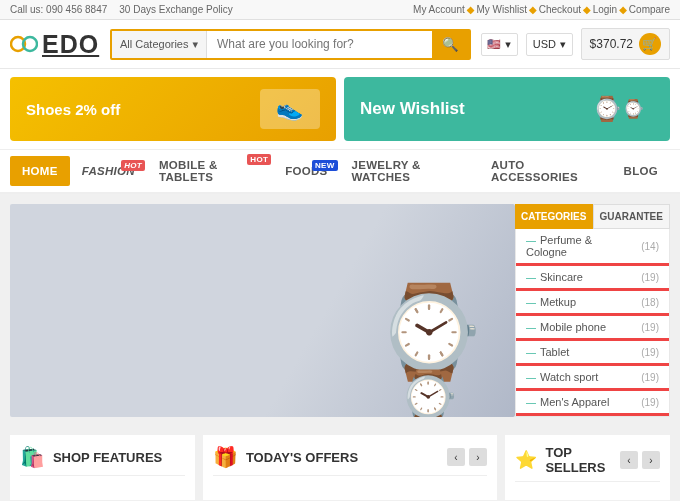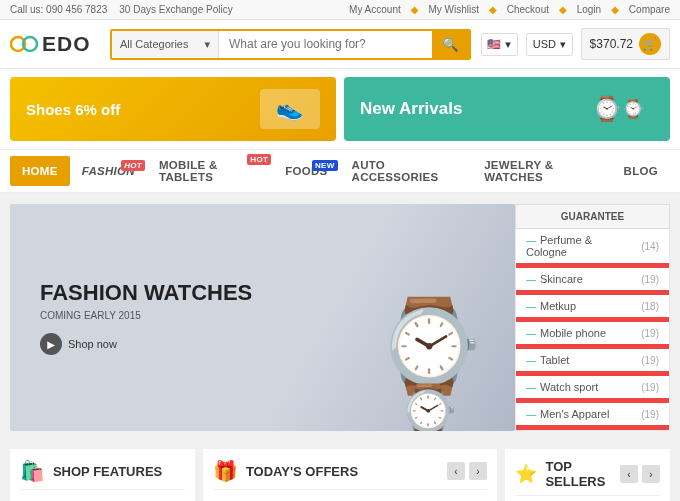--- a/index.html
+++ b/index.html
@@ -1,32 +1,32 @@
 <!DOCTYPE html>
 <html><head>
   <meta charset="utf-8">
   <style>
     * { box-sizing: border-box; margin: 0; padding: 0; }
     body { font-family: Arial, sans-serif; font-size: 12px; background: #f5f5f5; color: #333; width: 680px; overflow-x: hidden; }
 
     
     .top-bar { background: #f8f8f8; border-bottom: 1px solid #e0e0e0; padding: 4px 10px; display: flex; justify-content: space-between; align-items: center; font-size: 10px; color: #666; }
     .top-bar-left { display: flex; gap: 12px; }
-    .top-bar-right { display: flex; gap: 8px; align-items: center; }
+    .top-bar-right { display: flex; align-items: center; }
     .top-bar-right span { cursor: pointer; }
     .dot { color: #e8a000; margin: 0 2px; }
 
     
     .header { background: #fff; padding: 8px 10px; display: flex; align-items: center; gap: 10px; border-bottom: 1px solid #e8e8e8; }
     .logo { display: flex; align-items: center; width: 90px; flex-shrink: 0; }
     .logo-icon { width: 28px; height: 28px; margin-right: 4px; }
-    .logo-text { font-size: 21px; font-weight: bold; color: #333; letter-spacing: 1px; }
+    .logo-text { font-size: 25px; font-weight: bold; color: #333; letter-spacing: 1px; text-decoration: underline; }
 
     .search-bar { flex: 1; display: flex; border: 2px solid #e8a000; border-radius: 2px; overflow: hidden; }
-    .search-category { background: #f5f5f5; border: none; border-right: 1px solid #ddd; padding: 0 8px; font-size: 11px; color: #555; cursor: pointer; display: flex; align-items: center; gap: 16px; }
+    .search-category { background: #f5f5f5; border: none; border-right: 1px solid #ddd; padding: 0 8px; font-size: 11px; color: #555; cursor: pointer; display: flex; align-items: center; gap: 4px; }
     .search-input { flex: 1; border: none; padding: 6px 10px; font-size: 12px; outline: none; }
     .search-btn { background: #e8a000; border: none; padding: 6px 10px; cursor: pointer; color: white; display: flex; align-items: center; }
 
     .header-right { display: flex; align-items: center; gap: 8px; }
     .flag-selector { display: flex; align-items: center; gap: 4px; border: 1px solid #ddd; padding: 4px 6px; cursor: pointer; border-radius: 2px; font-size: 11px; }
     .currency-selector { display: flex; align-items: center; gap: 4px; border: 1px solid #ddd; padding: 4px 6px; cursor: pointer; border-radius: 2px; font-size: 11px; }
     .cart-box { display: flex; align-items: center; gap: 6px; background: #f5f5f5; border: 1px solid #ddd; padding: 4px 8px; border-radius: 2px; cursor: pointer; }
     .cart-icon-circle { width: 22px; height: 22px; background: #e8a000; border-radius: 50%; display: flex; align-items: center; justify-content: center; color: white; font-size: 12px; }
 
     
@@ -57,21 +57,21 @@
     .hero-content p { font-size: 10px; color: #555; margin: 4px 0 12px; }
     .hero-btn { display: inline-flex; align-items: center; gap: 6px; background: transparent; border: none; cursor: pointer; font-size: 11px; color: #333; }
     .hero-btn-circle { width: 22px; height: 22px; background: #555; border-radius: 50%; display: flex; align-items: center; justify-content: center; color: white; font-size: 10px; }
 
     
     .sidebar { width: 155px; flex-shrink: 0; }
     .sidebar-tabs { display: flex; margin-bottom: 0; }
     .sidebar-tab { flex: 1; padding: 6px 0; text-align: center; font-size: 10px; font-weight: bold; cursor: pointer; border: 1px solid #ddd; background: #f5f5f5; color: #555; text-transform: uppercase; }
     .sidebar-tab.active { background: #e8a000; color: white; border-color: #e8a000; }
     .sidebar-list { background: #fff; border: 1px solid #e8e8e8; border-top: none; }
-    .sidebar-list-item { display: flex; justify-content: space-between; align-items: center; padding: 5px 10px; border-bottom: 5px solid #ef4444; cursor: pointer; font-size: 11px; color: #555; }
+    .sidebar-list-item { display: flex; justify-content: space-between; align-items: center; padding: 5px 10px; border-bottom: 3px solid #ef4444; cursor: pointer; font-size: 11px; color: #555; }
     .sidebar-list-item .arrow { color: #3db89e; font-size: 10px; margin-right: 4px; }
     .sidebar-list-item .count { color: #aaa; font-size: 10px; margin-left: 30px; }
 
     
     .bottom { display: flex; gap: 8px; padding: 8px 10px; background: #f0f0f0; }
 
     
     .shop-features { background: #fff; width: 185px; flex-shrink: 0; padding: 10px; }
     .section-header { display: flex; align-items: center; gap: 8px; margin-bottom: 8px; padding-bottom: 6px; border-bottom: 1px solid #eee; }
     .section-icon { font-size: 20px; }
@@ -87,21 +87,21 @@
     .top-sellers { width: 165px; flex-shrink: 0; background: #fff; padding: 10px; }
     .sellers-header { display: flex; justify-content: space-between; align-items: center; margin-bottom: 8px; padding-bottom: 6px; border-bottom: 1px solid #eee; }
     .sellers-nav { display: flex; gap: 4px; }
     .star-icon { color: #e8a000; font-size: 18px; }
   </style>
 </head>
 <body>
 
 <div class="top-bar">
   <div class="top-bar-left">
-    <span>Call us: 090 456 7823</span>
+    <span>Call us: 090 456 8847</span>
     <span>30 Days Exchange Policy</span>
   </div>
   <div class="top-bar-right">
     <span>My Account</span>
     <span class="dot">◆</span>
     <span>My Wishlist</span>
     <span class="dot">◆</span>
     <span>Checkout</span>
     <span class="dot">◆</span>
     <span>Login</span>
@@ -142,28 +142,28 @@
     <div class="cart-box">
       <span>$370.72</span>
       <div class="cart-icon-circle">🛒</div>
     </div>
   </div>
 </div>
 
 <div class="banners">
   <div class="banner-shoes">
     <div class="banner-shoes-text">
-      <h3>Shoes 6% off</h3>
+      <h3>Shoes 2% off</h3>
     </div>
     <div class="banner-shoes-img">
       <span>👟</span>
     </div>
   </div>
   <div class="banner-arrivals">
-    <div class="banner-arrivals-text">New Arrivals</div>
+    <div class="banner-arrivals-text">New Wishlist</div>
     <div class="banner-arrivals-img">
       <span>⌚</span>
       <span style="font-size:18px;">⌚</span>
     </div>
   </div>
 </div>
 
 <div class="nav">
   <div class="nav-item active" style="position:relative;">
     <span>HOME</span>
@@ -174,50 +174,43 @@
   </div>
   <div class="nav-item" style="position:relative;">
     <span>MOBILE &amp; TABLETS</span>
     <span class="nav-badge hot">HOT</span>
   </div>
   <div class="nav-item" style="position:relative;">
     <span>FOODS</span>
     <span class="nav-badge new">NEW</span>
   </div>
   <div class="nav-item">
+    <span>JEWELRY &amp; WATCHES</span>
+  </div>
+  <div class="nav-item">
     <span>AUTO ACCESSORIES</span>
-  </div>
-  <div class="nav-item">
-    <span>JEWELRY &amp; WATCHES</span>
   </div>
   <div class="nav-item">
     <span>BLOG</span>
   </div>
 </div>
 
 <div class="main">
 
   <div class="hero" style="position:relative; background: linear-gradient(120deg, #d0d5de 60%, #b0b8c8 100%);">
-    <div class="hero-content">
-      <h1>FASHION WATCHES</h1>
-      <p>COMING EARLY 2015</p>
-      <button class="hero-btn">
-        <span class="hero-btn-circle">▶</span>
-        <span>Shop now</span>
-      </button>
-    </div>
 
     <div style="position:absolute; right:30px; bottom:0; display:flex; flex-direction:column; align-items:center;">
       <div style="font-size:90px; line-height:1;">⌚</div>
       <div style="font-size:50px; line-height:0.8; color:#888;">⌚</div>
     </div>
   </div>
 
   <div class="sidebar">
     <div class="sidebar-tabs">
+      <div class="sidebar-tab active">CATEGORIES</div>
       <div class="sidebar-tab">GUARANTEE</div>
     </div>
     <div class="sidebar-list">
       <div class="sidebar-list-item">
           <span><span class="arrow">—</span>Perfume &amp; Cologne</span>
           <span class="count">(14)</span>
         </div>
       <div class="sidebar-list-item">
           <span><span class="arrow">—</span>Skincare</span>
           <span class="count">(19)</span>

